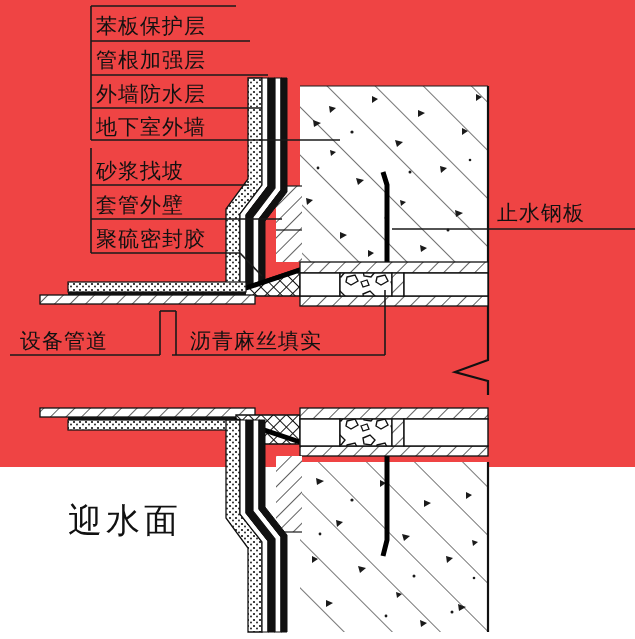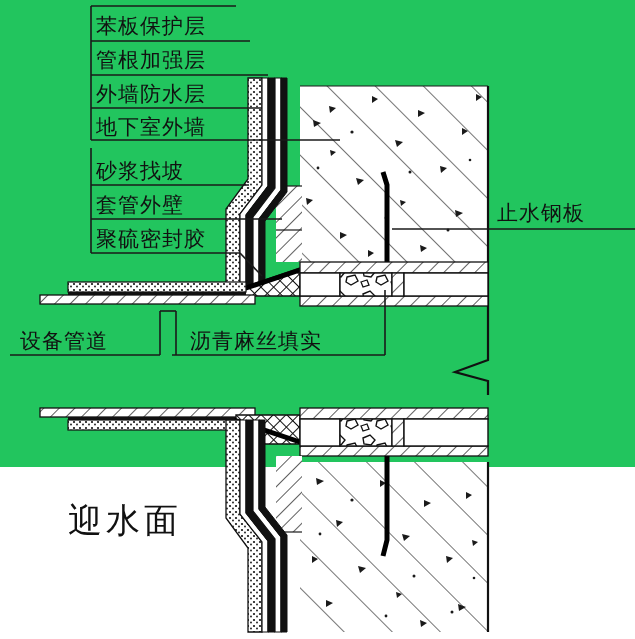--- a/index.html
+++ b/index.html
@@ -11,21 +11,21 @@
   body {
     width: 635px;
     height: 639px;
     overflow: hidden;
     font-family: "DejaVu Sans", "Liberation Sans", sans-serif;
   }
   #drawing-root {
     position: relative;
     width: 635px;
     height: 467px;
-    background: #22c55e;
+    background: #ef4444;
   }
   svg.figure {
     position: absolute;
     top: 0;
     left: 0;
     width: 635px;
     height: 639px;
     display: block;
   }
   .cn-label {

